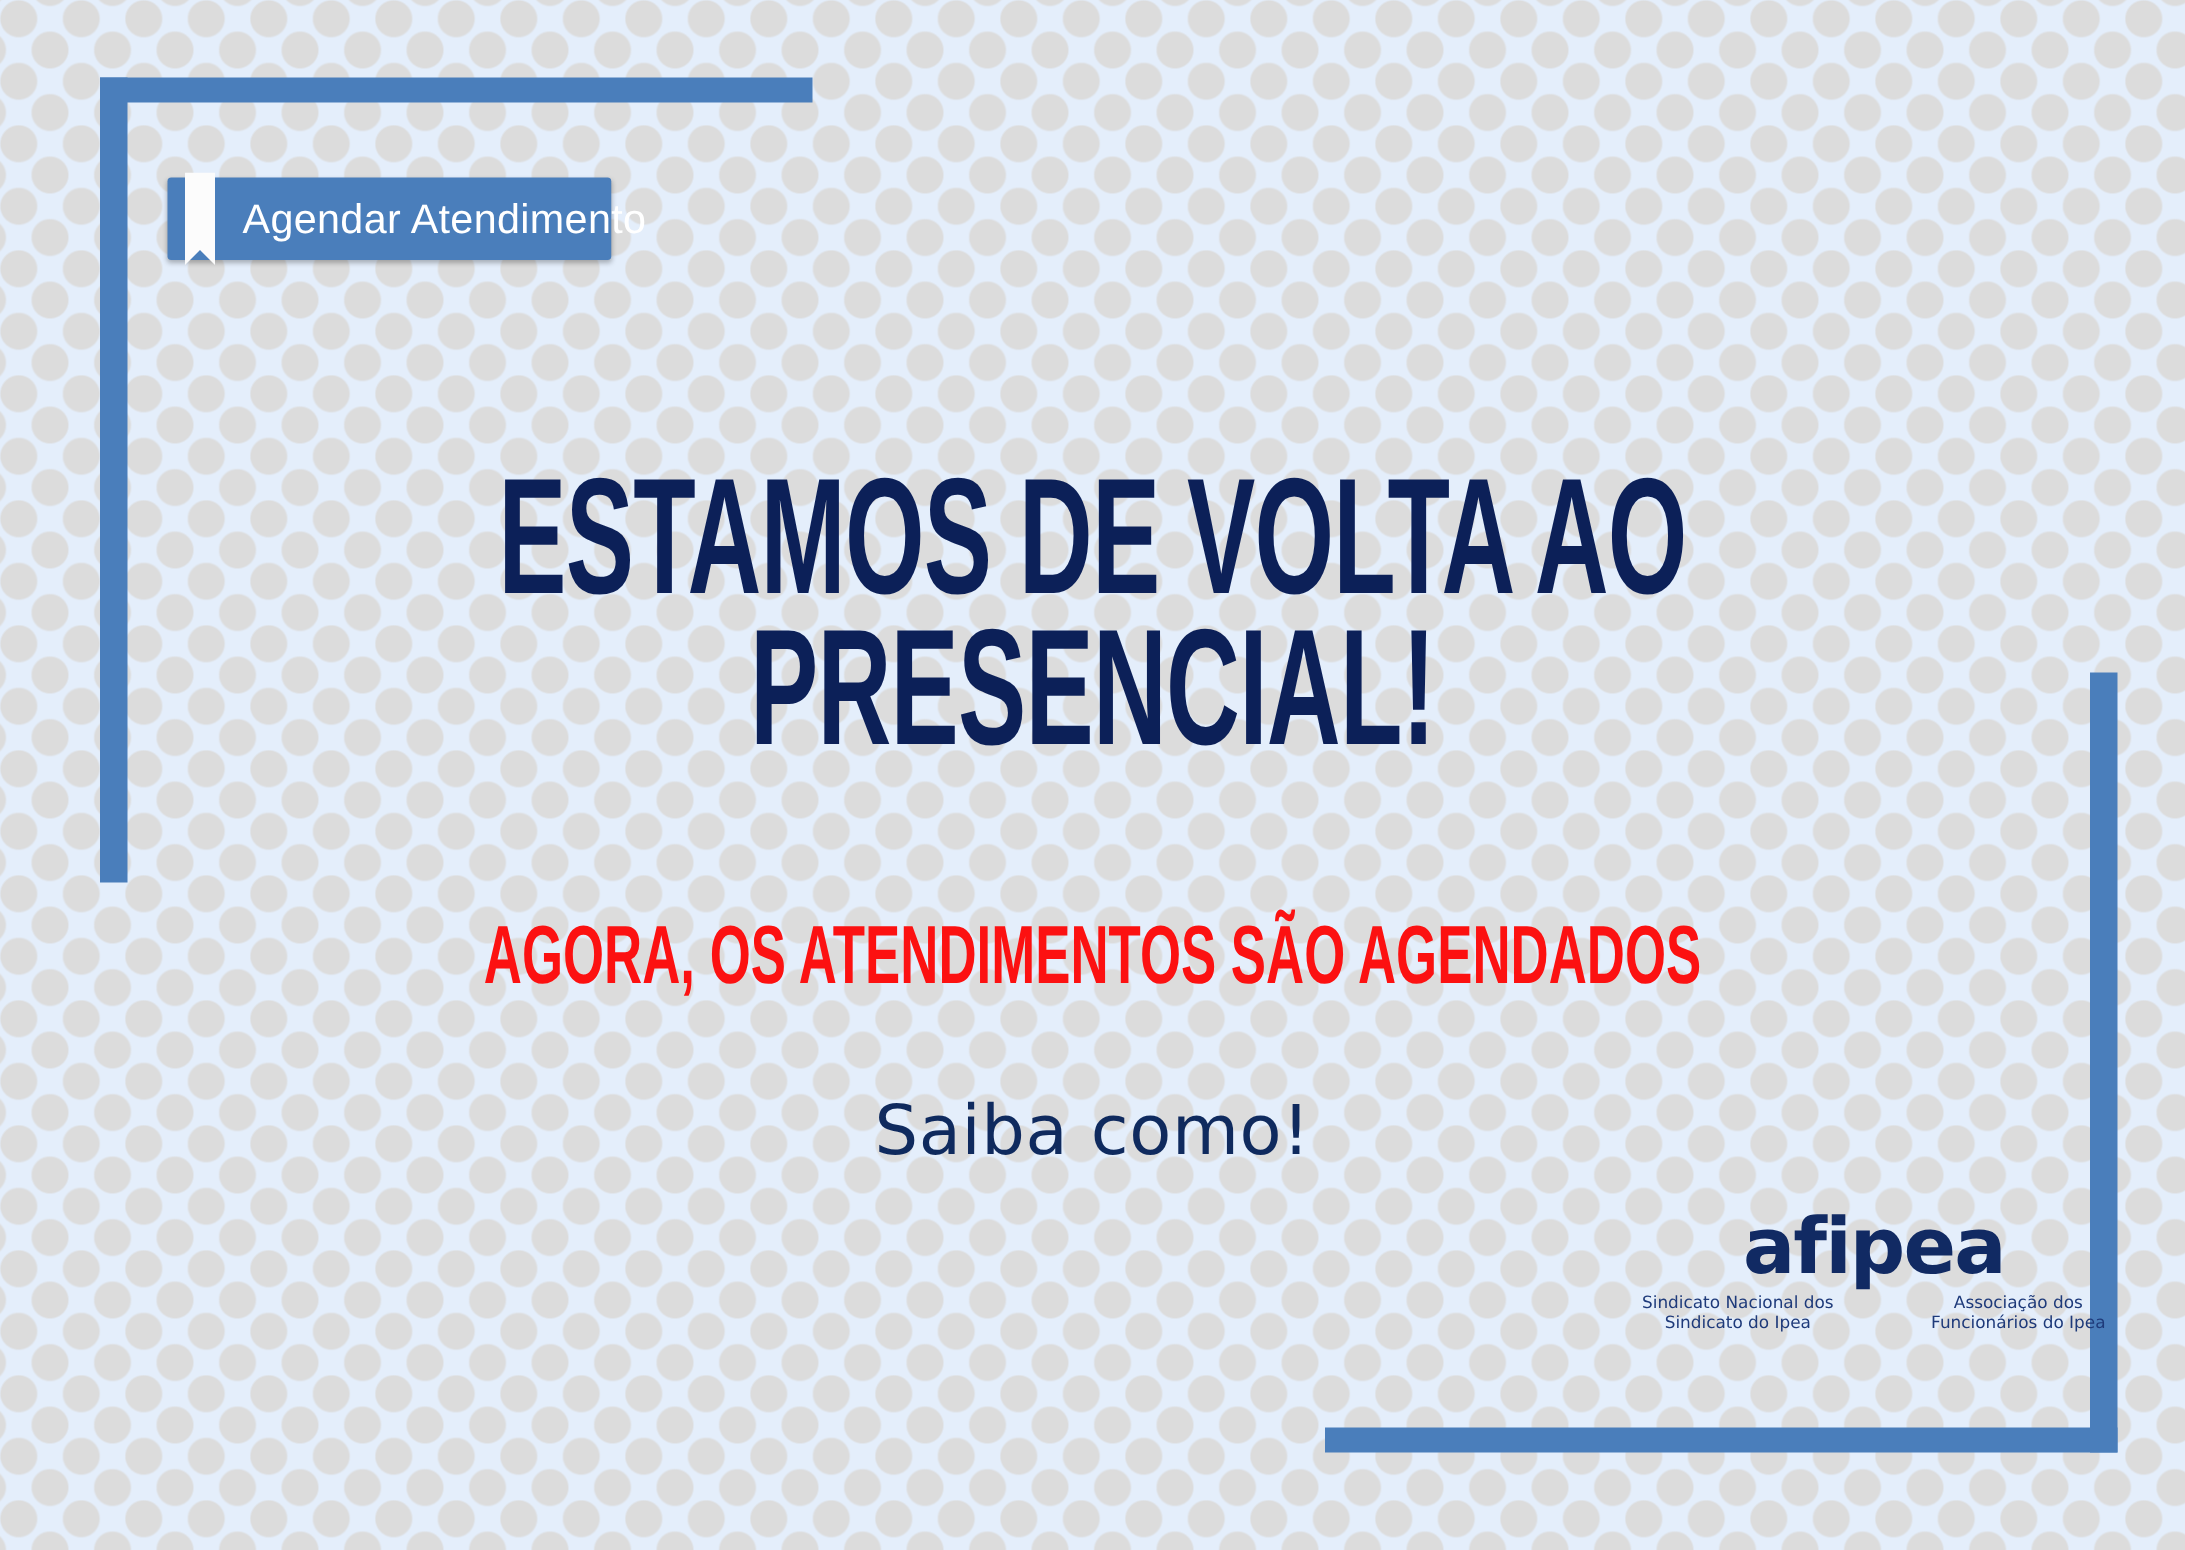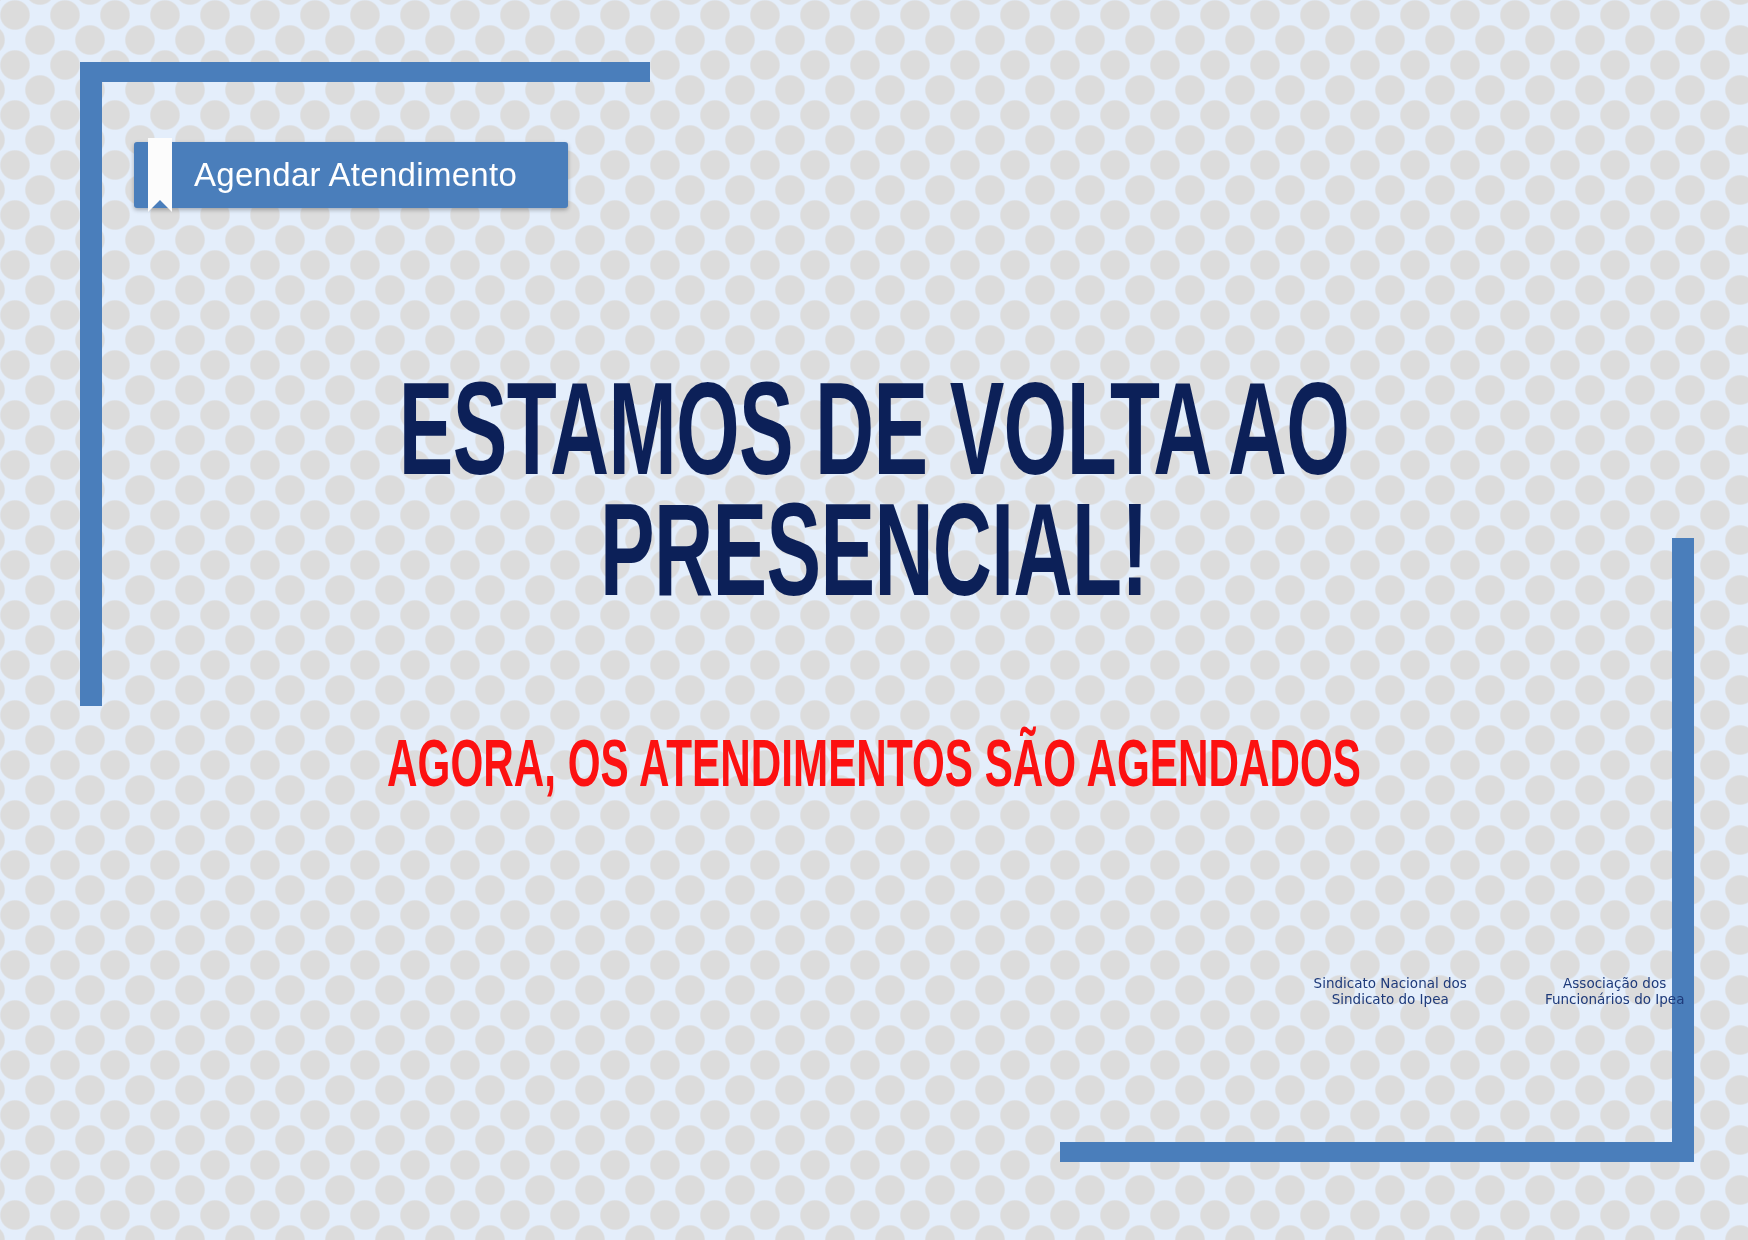--- a/index.html
+++ b/index.html
@@ -61,21 +61,21 @@
     top: 1142px;
     width: 634px;
     height: 20px;
   }
 
   
   .cta-button {
     position: absolute;
     left: 134px;
     top: 142px;
-    width: 434px;
+    width: 355px;
     height: 66px;
     background-color: #4a7ebb;
     border-radius: 3px;
     box-shadow: 0 2px 4px rgba(0,0,0,0.28);
     display: flex;
     align-items: center;
     cursor: pointer;
   }
   .bookmark-icon {
     position: relative;
@@ -209,22 +209,24 @@
     <span class="cta-label">Agendar Atendimento</span>
   </div>
 
   <div class="headline">
     <span class="line">ESTAMOS DE VOLTA AO</span>
     <span class="line">PRESENCIAL!</span>
   </div>
 
   <div class="subhead">AGORA, OS ATENDIMENTOS SÃO AGENDADOS</div>
 
+  <div class="tagline">Saiba como!</div>
 
   <div class="logo">
+    <div class="logo-word">afipea</div>
     <div class="logo-tagline">
       <div class="col">
         <div>Sindicato Nacional dos</div>
         <div>Sindicato do Ipea</div>
       </div>
       <div class="logo-divider"></div>
       <div class="col">
         <div>Associação dos</div>
         <div>Funcionários do Ipea</div>
       </div>

